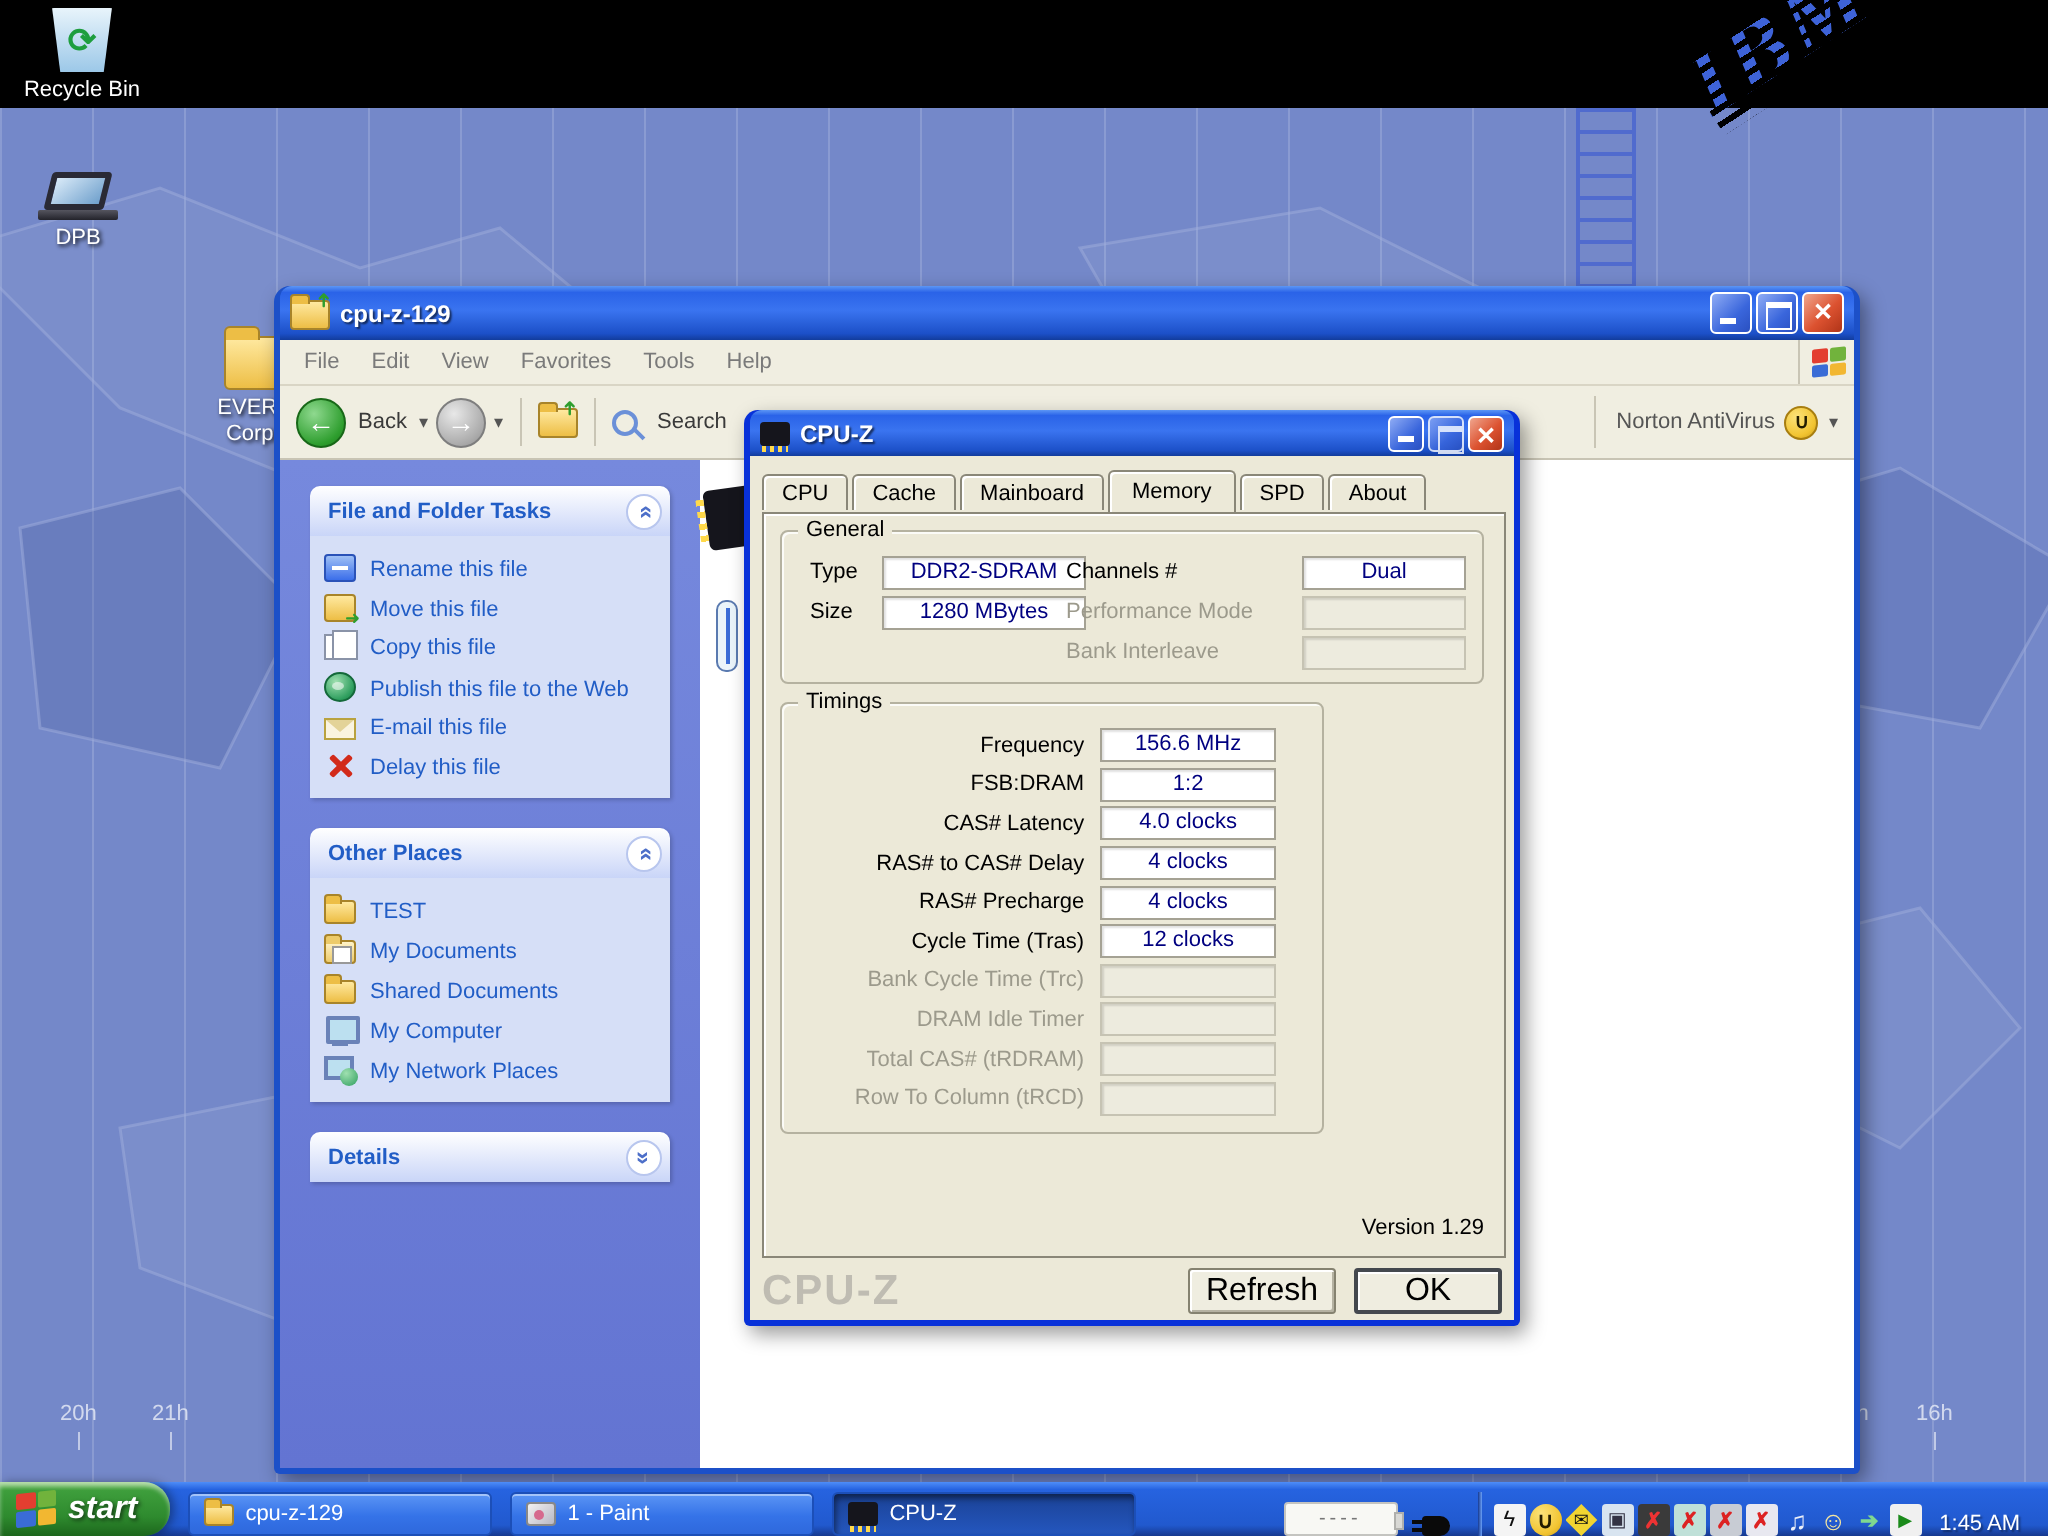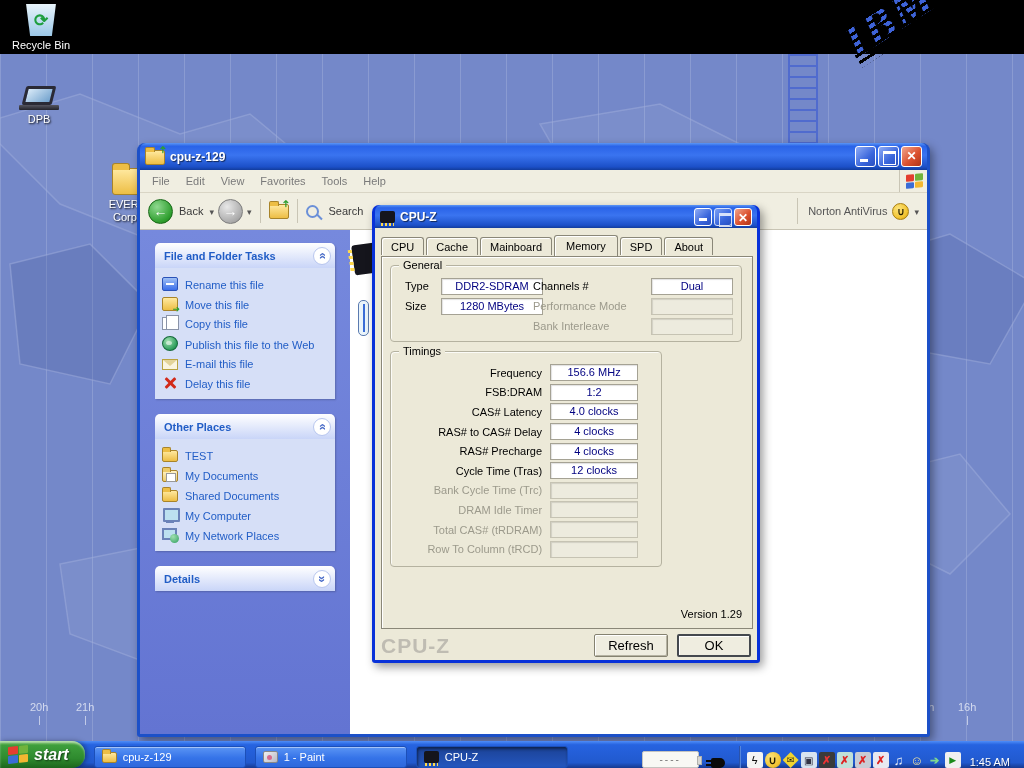--- a/index.html
+++ b/index.html
@@ -149,21 +149,21 @@
   .disabled .vfield{background:#EDEBDE;border-color:#C6C3B3}
   .disabled .grl,.disabled .tlabel{color:#9C9A8C}
   .t-rows{position:absolute;left:6px;top:11px;right:23px}
   .trow{display:flex;align-items:center;height:19.6px}
   .tlabel{width:152px;text-align:right;color:#000}
   .tfield{width:92px;margin-left:8px}
   .cz-version{position:absolute;right:10px;bottom:8px;font-size:11px;color:#000}
   .cz-footer{position:absolute;left:6px;right:6px;top:405px;height:25px;display:flex;align-items:center}
   .watermark{font-size:21px;font-weight:bold;color:#BFBCB2;letter-spacing:1px}
   .cz-btns{margin-left:auto;display:flex;gap:9px}
-  .xbtn{width:74px;height:23px;font-size:13px;background:#EFEDE0;border:1px solid #858270;border-radius:2px;
+  .xbtn{width:74px;height:23px;font-size:16px;background:#EFEDE0;border:1px solid #858270;border-radius:2px;
     box-shadow:inset 1px 1px 0 #fff,inset -1px -1px 0 #B5B2A2;cursor:pointer;color:#000}
   .xbtn.default{border:2px solid #44484E;box-shadow:inset 1px 1px 0 #fff}
 
   
   #taskbar{position:absolute;left:0;bottom:0;width:1024px;height:27px;z-index:50;display:flex;align-items:flex-end;
     background:linear-gradient(180deg,#4E8DF8 0%,#2663E0 14%,#2159CE 80%,#16398F 100%)}
   #start{height:27px;padding:0 16px 0 8px;border-radius:0 13px 13px 0;display:flex;align-items:center;gap:6px;cursor:pointer;
     background:linear-gradient(180deg,#7FC46A 0%,#3E9E3C 16%,#2E8A2E 65%,#1C661C 100%);
     box-shadow:inset 0 2px 2px rgba(255,255,255,.45),2px 0 5px rgba(0,0,0,.35)}
   #start .start-label{color:#fff;font-weight:bold;font-style:italic;font-size:16px;text-shadow:1px 1px 2px rgba(0,0,0,.6)}

